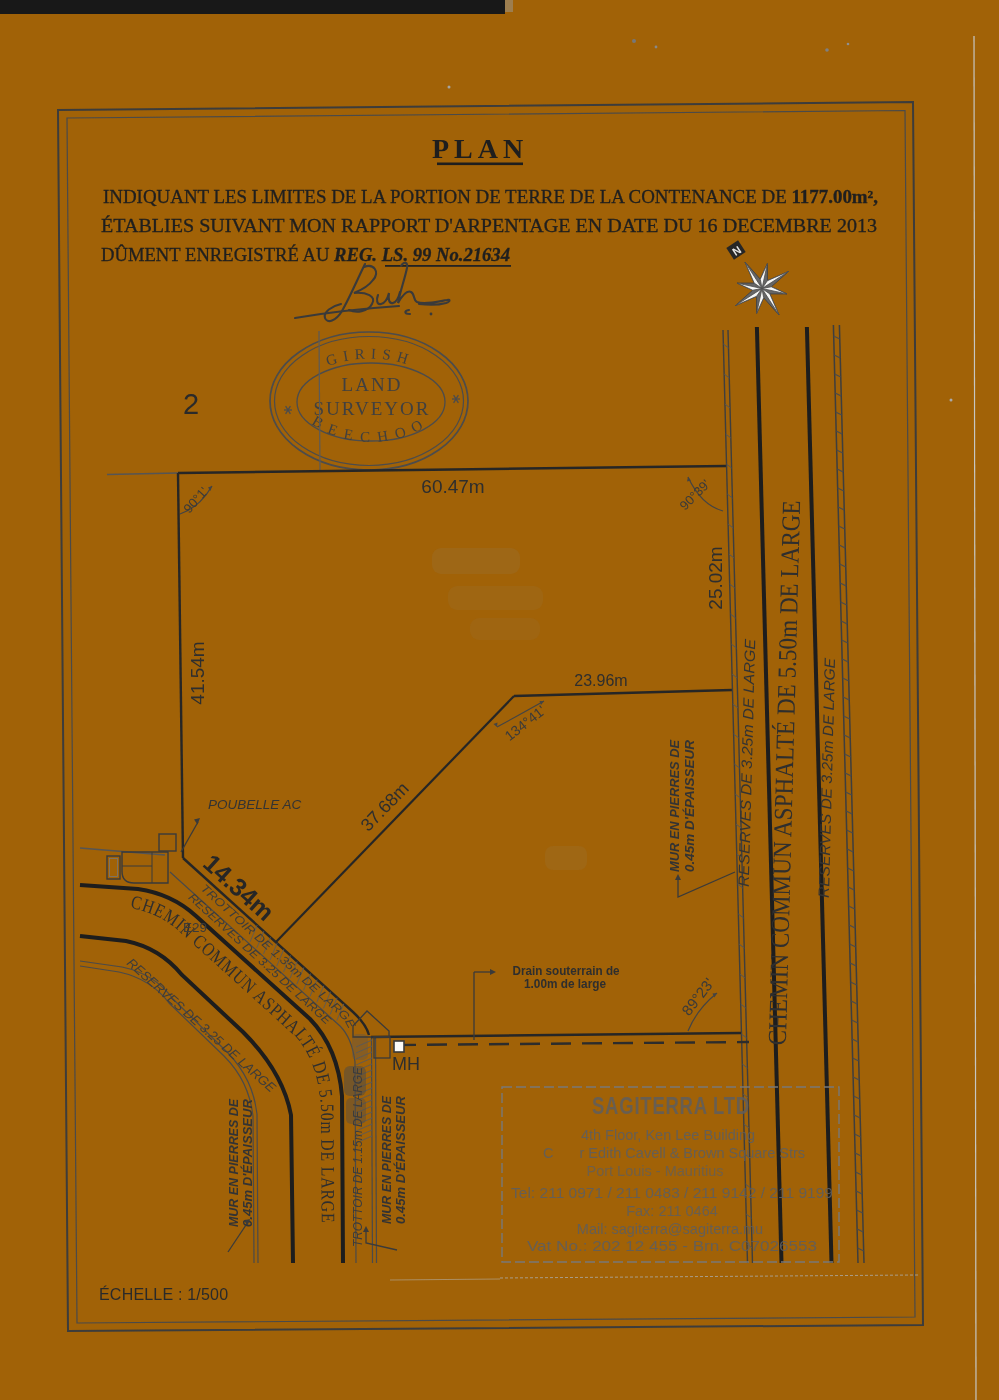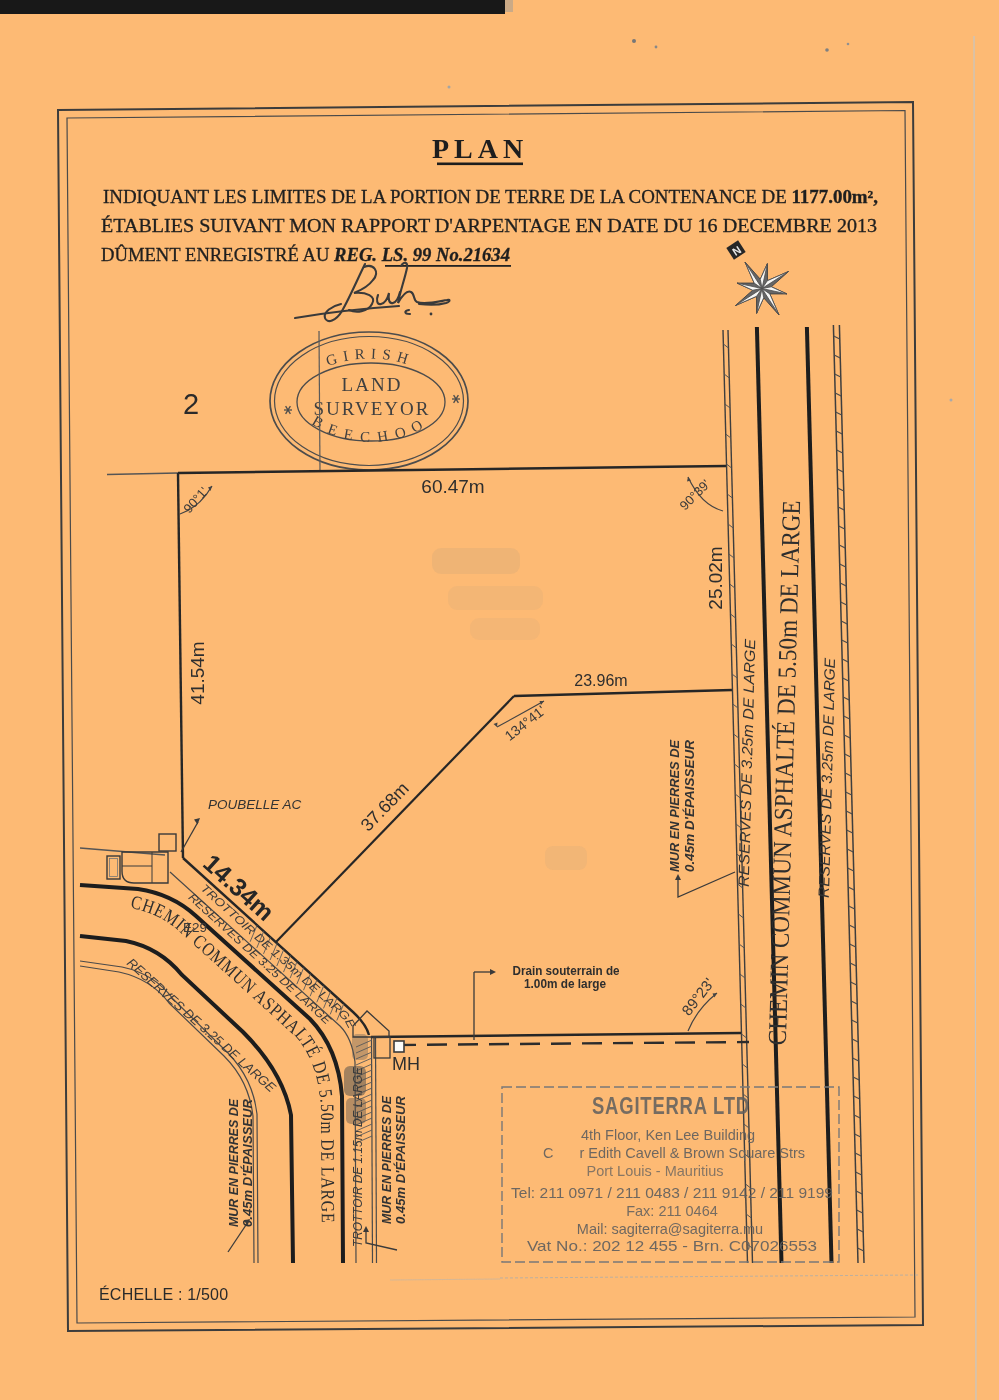--- a/index.html
+++ b/index.html
@@ -1,14 +1,14 @@
 <!DOCTYPE html>
 <html><head><meta charset="utf-8"><style>
 html,body{margin:0;padding:0;background:#e8e8e6;}
-#page{width:999px;height:1400px;position:relative;background:#fdba74;overflow:hidden;}
+#page{width:999px;height:1400px;position:relative;background:#a16207;overflow:hidden;}
 svg{filter:blur(0.35px);}
 </style></head><body>
 <div id="page">
 <svg width="999" height="1400" viewBox="0 0 999 1400">
 
 <rect x="0" y="0" width="505" height="14" fill="#181818"></rect>
 <rect x="505" y="0" width="8" height="12" fill="#9a9a98" opacity="0.5"></rect>
 
 <line x1="974" y1="36" x2="976" y2="1400" stroke="#c6c6c3" stroke-width="1.2"></line>
 

